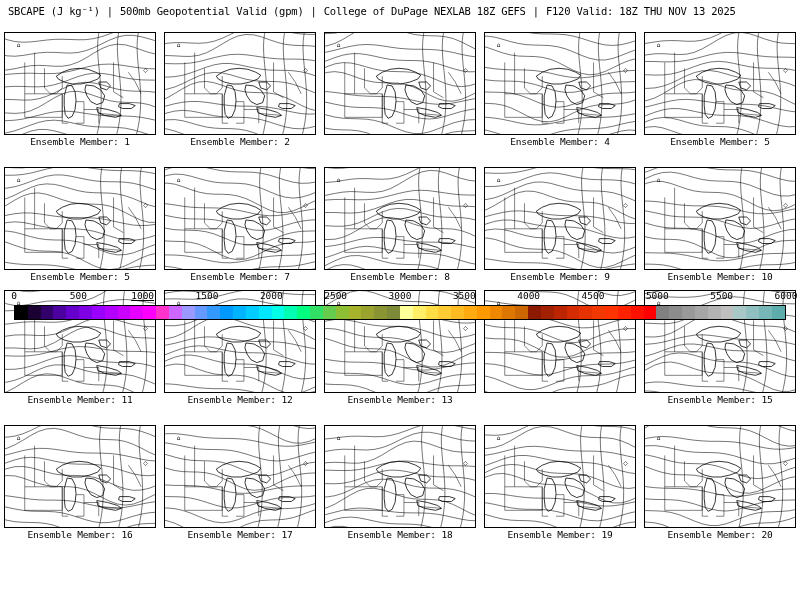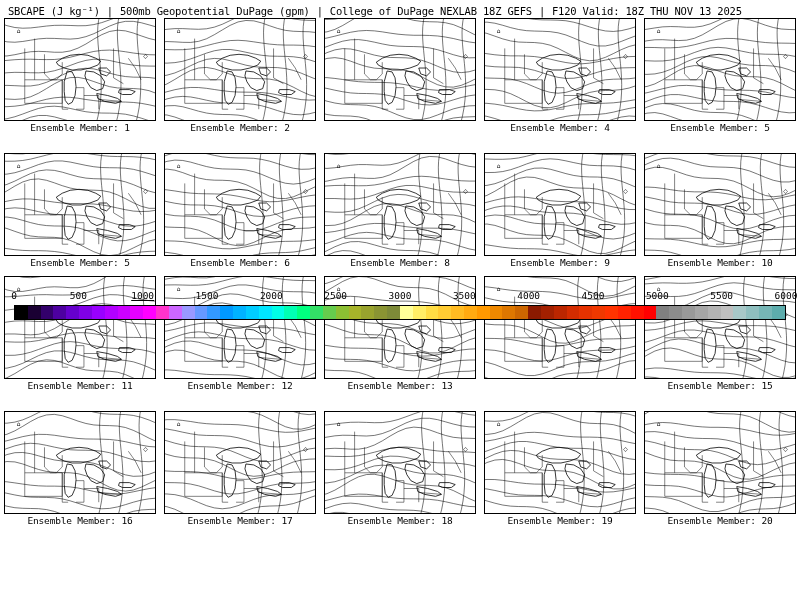--- a/index.html
+++ b/index.html
@@ -36,21 +36,21 @@
   }
   .header .seg { display: inline-block; }
   .header .sep {
     display: inline-block;
     padding: 0 7px;
     color: #000;
   }
   
   .grid {
     position: absolute;
-    top: 14px;
+    top: 28px;
     left: 0;
     width: 800px;
   }
   .row {
     display: flex;
     width: 800px;
   }
   .panel {
     width: 160px;
     box-sizing: border-box;
@@ -115,21 +115,21 @@
   .cb-cell { height: 100%; flex: 1 1 auto; }
 </style>
 </head>
 <body>
 
 <div id="app">
 
   <div class="header">
     <span class="seg">SBCAPE (J kg⁻¹)</span>
     <span class="sep">|</span>
-    <span class="seg">500mb Geopotential DuPage (gpm)</span>
+    <span class="seg">500mb Geopotential Valid (gpm)</span>
     <span class="sep">|</span>
     <span class="seg">College of DuPage NEXLAB 18Z GEFS</span>
     <span class="sep">|</span>
     <span class="seg">F120 Valid: 18Z THU NOV 13 2025</span>
   </div>
 
   <div class="grid">
 
     <div class="row row-1">
       <div class="panel">
@@ -440,21 +440,21 @@
                 <path d="M63,53 L68,54 L71,60 L72,69 L71,78 L68,85 L64,87 L61,83 L60,74 L60,64 Z" fill="none" stroke="#000000" stroke-width="0.8"></path>
                 <path d="M82,53 L90,54 L97,58 L101,64 L99,71 L93,73 L87,70 L83,64 L81,58 Z" fill="none" stroke="#000000" stroke-width="0.8"></path>
                 <path d="M93,76 L104,78 L114,81 L118,84 L112,86 L101,84 L94,81 Z" fill="none" stroke="#000000" stroke-width="0.8"></path>
                 <path d="M116,72 L126,72 L132,74 L128,77 L119,77 L115,75 Z" fill="none" stroke="#000000" stroke-width="0.8"></path>
                 <path d="M95,50 L103,50 L107,54 L103,58 L97,56 Z" fill="none" stroke="#000000" stroke-width="0.8"></path>
               </g>
               <text x="12" y="14" font-size="6" fill="#000000" font-family="&quot;DejaVu Sans&quot;, sans-serif">⌂</text>
               <text x="140" y="40" font-size="6" fill="#000000" font-family="&quot;DejaVu Sans&quot;, sans-serif">◇</text>
             </svg>
           </div>
-        <div class="panel-label">Ensemble Member: 6</div>
+        <div class="panel-label">Ensemble Member: 7</div>
       </div>
       <div class="panel">
         <div class="mapbox">
             <svg class="mapsvg" viewBox="0 0 152 103" preserveAspectRatio="none">
               <g>
                 <path d="M-6.0,-2.5 L2.0,-0.5 L10.0,0.4 L18.0,0.2 L26.0,-0.7 L34.0,-1.7 L42.0,-2.4 L50.0,-2.6 L58.0,-2.4 L66.0,-2.1 L74.0,-2.2 L82.0,-3.1 L90.0,-5.0 L98.0,-7.7 L106.0,-10.8 L114.0,-13.5 L122.0,-15.4 L130.0,-16.1 L138.0,-15.5 L146.0,-14.0 L154.0,-12.2" fill="none" stroke="#000000" stroke-width="0.55"></path>
                 <path d="M-6.0,14.1 L2.0,14.7 L10.0,14.0 L18.0,12.7 L26.0,11.5 L34.0,10.8 L42.0,10.8 L50.0,11.2 L58.0,11.5 L66.0,11.0 L74.0,9.3 L82.0,6.4 L90.0,2.6 L98.0,-1.4 L106.0,-4.6 L114.0,-6.5 L122.0,-6.7 L130.0,-5.5 L138.0,-3.3 L146.0,-1.0 L154.0,0.9" fill="none" stroke="#000000" stroke-width="0.55"></path>
                 <path d="M-6.0,28.8 L2.0,27.6 L10.0,25.9 L18.0,24.6 L26.0,24.0 L34.0,24.3 L42.0,24.8 L50.0,24.9 L58.0,23.8 L66.0,21.2 L74.0,17.0 L82.0,12.2 L90.0,7.5 L98.0,4.0 L106.0,2.5 L114.0,2.9 L122.0,5.0 L130.0,7.9 L138.0,10.6 L146.0,12.6 L154.0,13.5" fill="none" stroke="#000000" stroke-width="0.55"></path>
                 <path d="M-6.0,33.3 L2.0,32.6 L10.0,32.1 L18.0,32.0 L26.0,32.2 L34.0,32.4 L42.0,32.3 L50.0,31.6 L58.0,30.2 L66.0,28.2 L74.0,26.1 L82.0,24.3 L90.0,23.0 L98.0,22.7 L106.0,23.2 L114.0,24.3 L122.0,25.5 L130.0,26.6 L138.0,27.3 L146.0,27.6 L154.0,27.6" fill="none" stroke="#000000" stroke-width="0.55"></path>
                 <path d="M-6.0,45.9 L2.0,45.4 L10.0,45.4 L18.0,45.8 L26.0,46.0 L34.0,45.5 L42.0,44.1 L50.0,41.7 L58.0,38.8 L66.0,35.8 L74.0,33.4 L82.0,32.1 L90.0,32.1 L98.0,33.2 L106.0,34.9 L114.0,36.6 L122.0,38.0 L130.0,38.8 L138.0,39.0 L146.0,39.1 L154.0,39.5" fill="none" stroke="#000000" stroke-width="0.55"></path>

